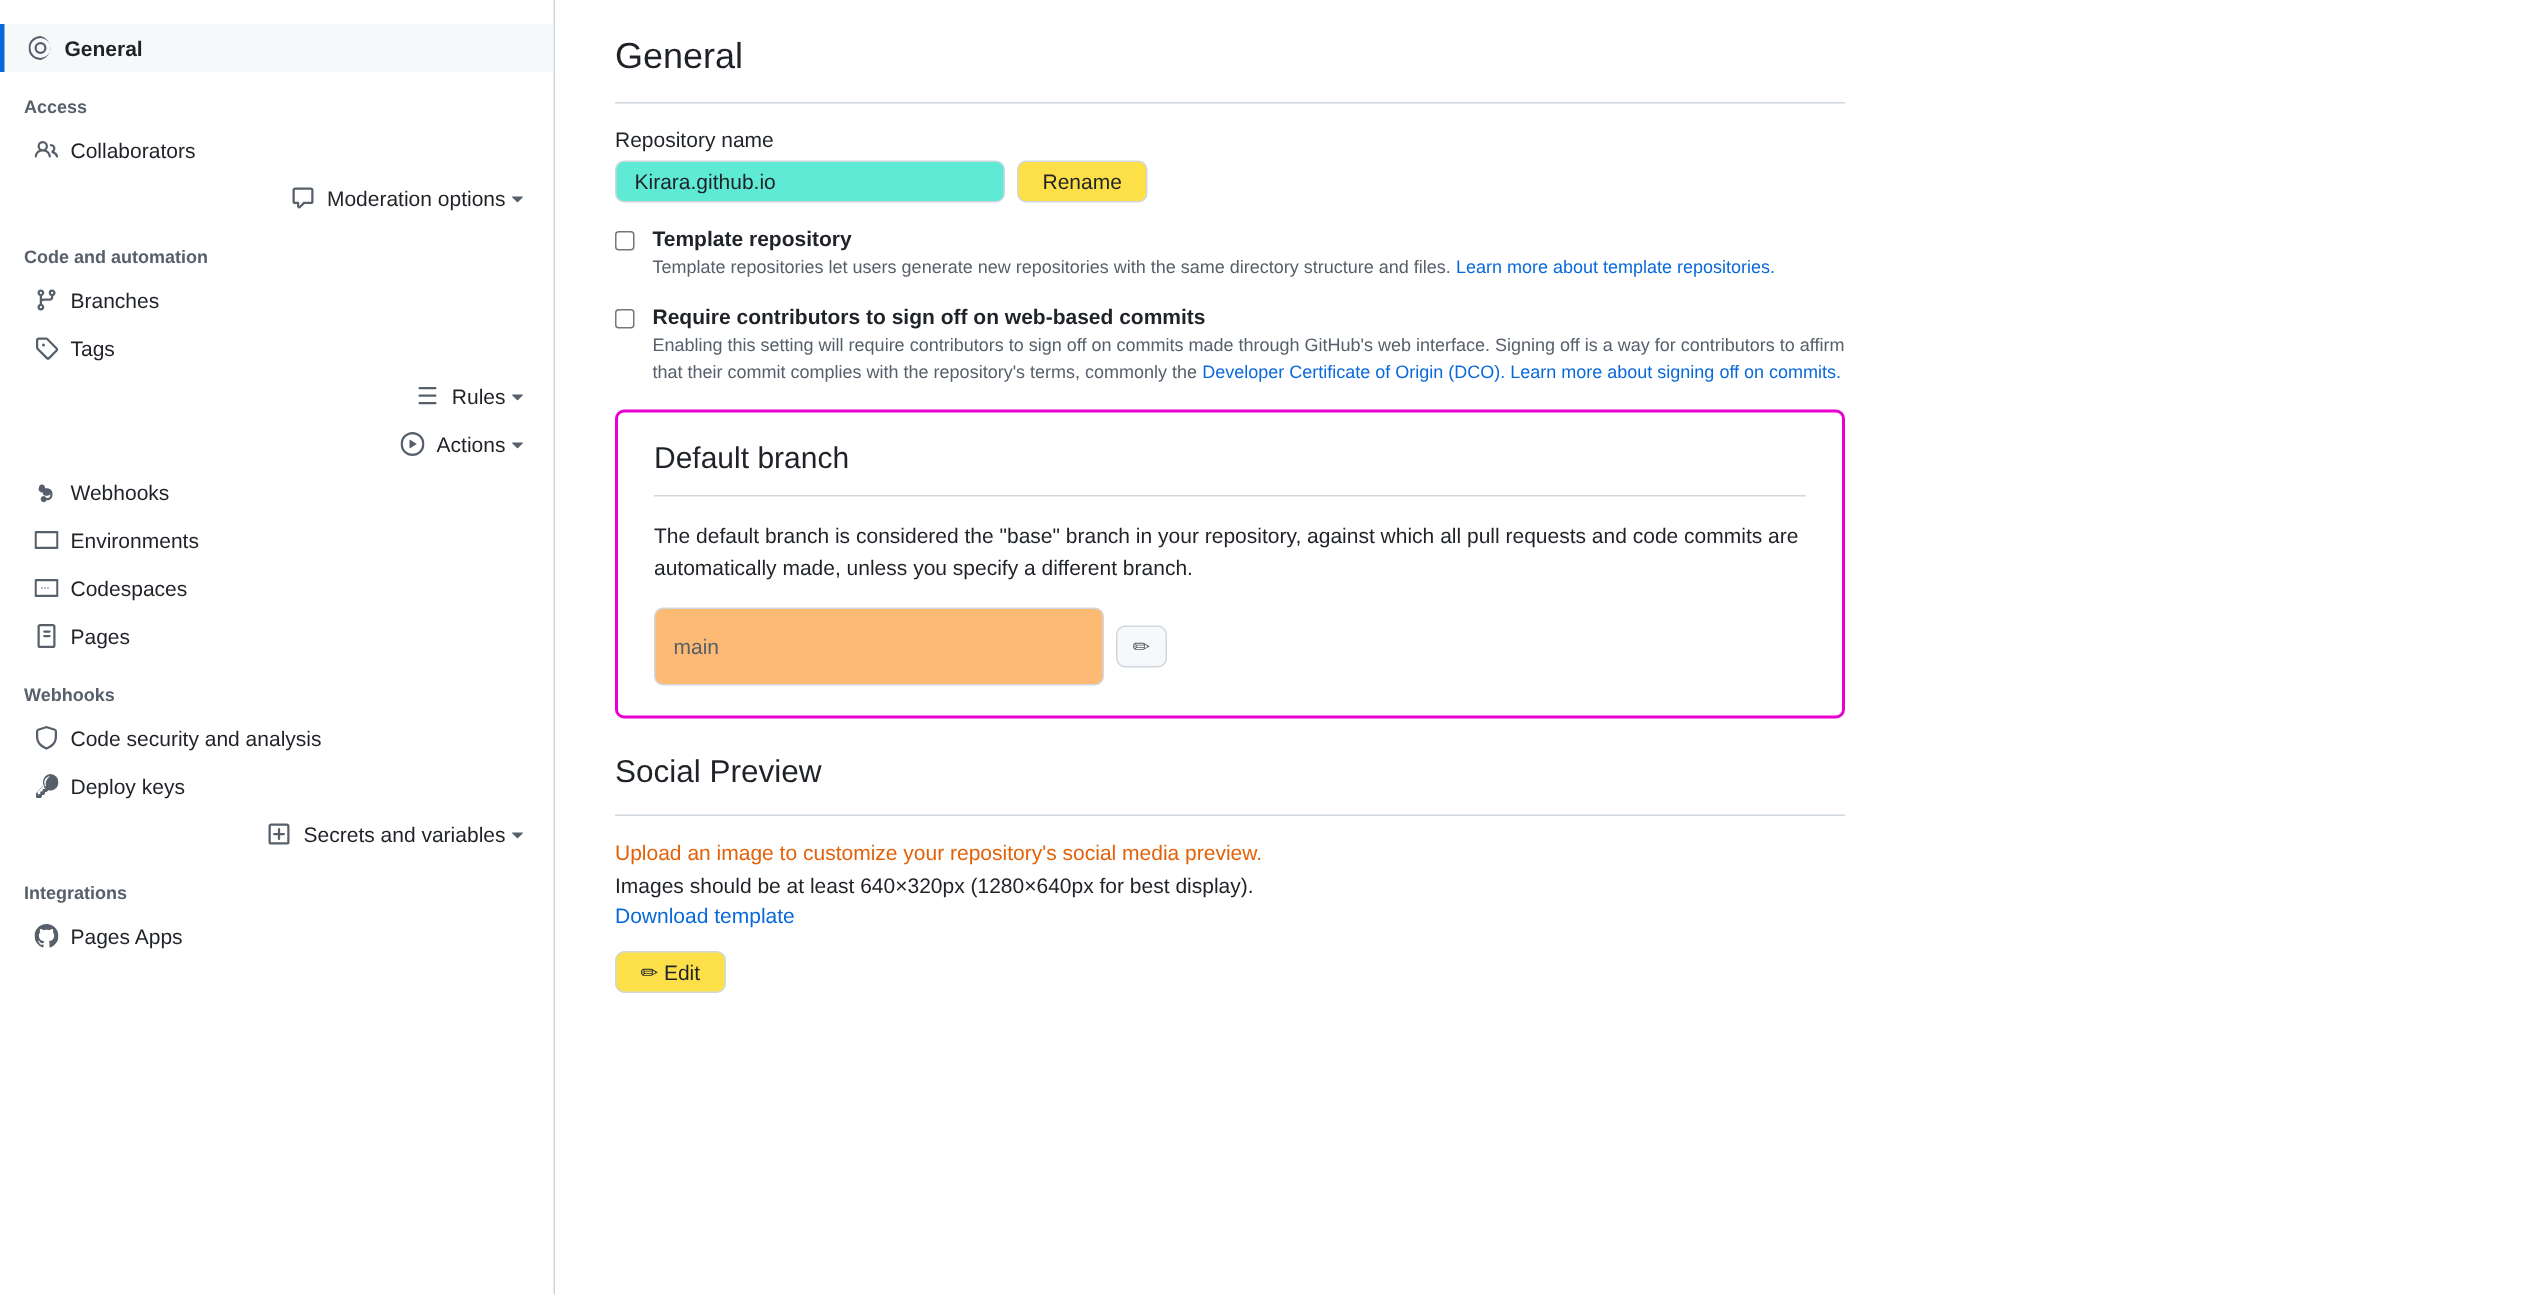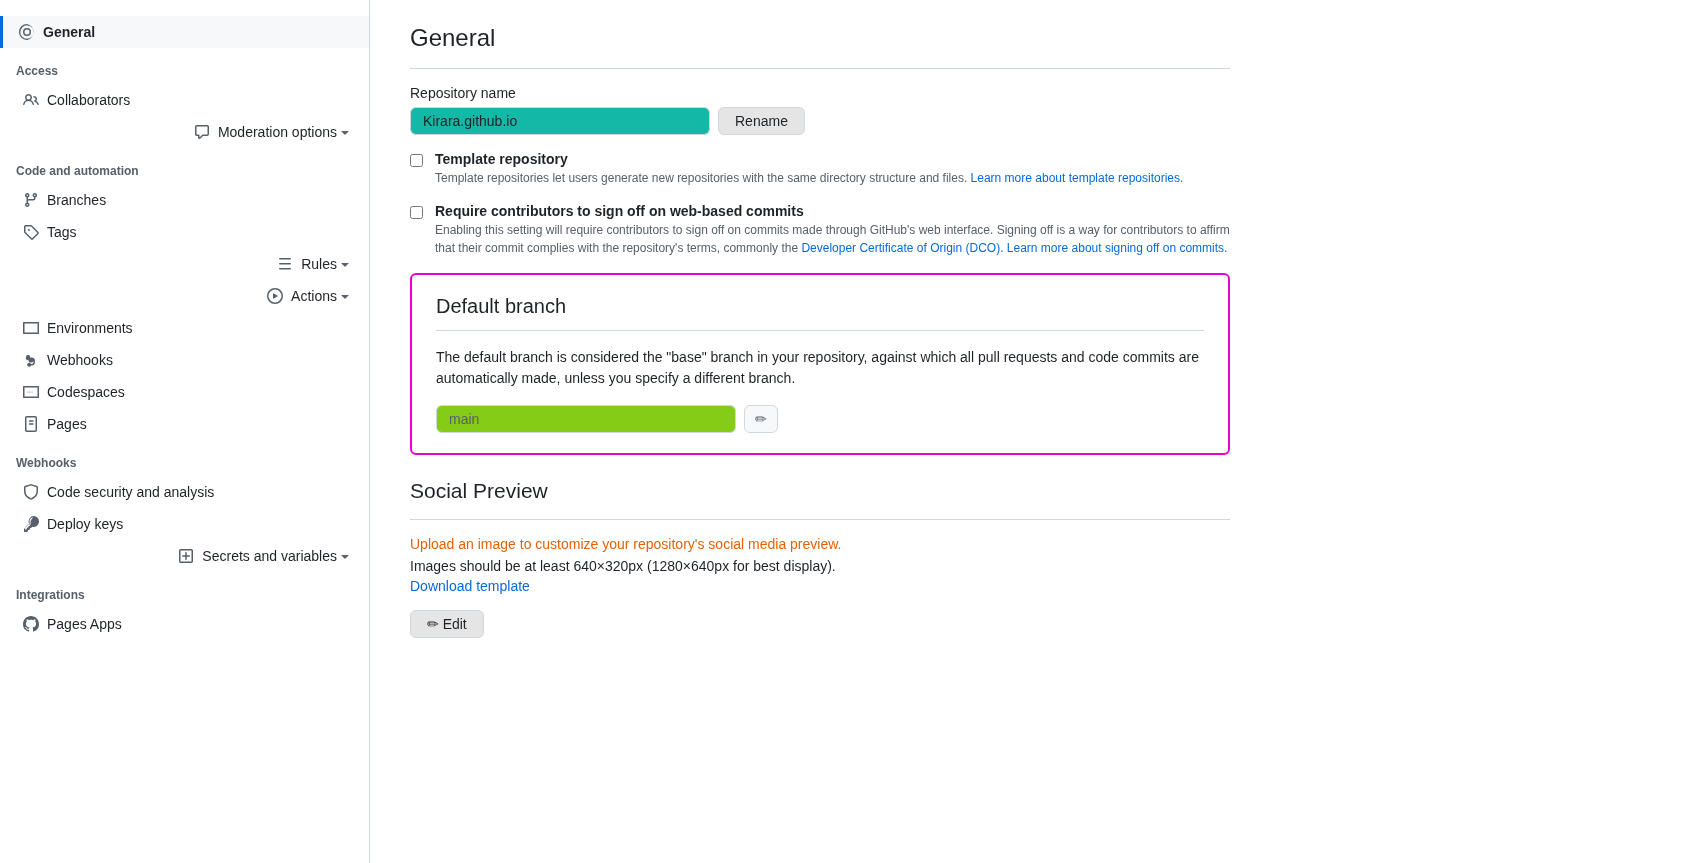--- a/index.html
+++ b/index.html
@@ -104,28 +104,28 @@
       display: flex;
       align-items: center;
       gap: 8px;
     }
     .text-input {
       padding: 5px 12px;
       border: 1px solid #d0d7de;
       border-radius: 6px;
       font-size: 14px;
       color: #1f2328;
-      background: #14b8a6;
-      width: 300px;
+      background: #5eead4;
+      width: 260px;
     }
     .btn {
       padding: 5px 16px;
       border: 1px solid #d0d7de;
       border-radius: 6px;
-      background: #e5e5e5;
+      background: #fde047;
       font-size: 14px;
       cursor: pointer;
       color: #1f2328;
       font-weight: 500;
     }
     .btn-small {
       padding: 5px 10px;
       border: 1px solid #d0d7de;
       border-radius: 6px;
       background: #f6f8fa;
@@ -178,26 +178,26 @@
       color: #1f2328;
       margin-bottom: 16px;
       line-height: 1.5;
     }
     .branch-input-row {
       display: flex;
       align-items: center;
       gap: 8px;
     }
     .branch-input {
-      padding: 5px 12px;
+      padding: 17px 12px;
       border: 1px solid #d0d7de;
       border-radius: 6px;
       font-size: 14px;
       color: #57606a;
-      background: #84cc16;
+      background: #fdba74;
       width: 300px;
     }
     .social-preview-section {
       margin-bottom: 24px;
     }
     .social-upload-text {
       font-size: 14px;
       color: #e36209;
       margin-bottom: 6px;
     }
@@ -289,32 +289,32 @@
     </div>
     <span class="icon">
       <svg width="16" height="16" viewBox="0 0 16 16" fill="#57606a">
           <path d="M4.427 7.427l3.396 3.396a.25.25 0 0 0 .354 0l3.396-3.396A.25.25 0 0 0 11.396 7H4.604a.25.25 0 0 0-.177.427z"></path>
         </svg>
     </span>
   </div>
   <div class="sidebar-item">
     <span class="icon">
       <svg width="16" height="16" viewBox="0 0 16 16" fill="#57606a">
+          <path d="M5.5 7.5A2 2 0 0 1 7.5 5.5h1A2 2 0 0 1 10.5 7.5v1A2 2 0 0 1 8.5 10.5h-1A2 2 0 0 1 5.5 8.5ZM3 5a2 2 0 1 1 3.938.5H8.5a3.5 3.5 0 0 1 3.5 3.5v1a3.5 3.5 0 0 1-3.5 3.5h-.5a2 2 0 1 1 0-1.5h.5A2 2 0 0 0 10.5 10v-1A2 2 0 0 0 8.5 7H6.938A2 2 0 1 1 3 5Z"></path>
+        </svg>
+    </span>
+    <span>Webhooks</span>
+  </div>
+  <div class="sidebar-item">
+    <span class="icon">
+      <svg width="16" height="16" viewBox="0 0 16 16" fill="#57606a">
           <path d="M0 2.75A.75.75 0 0 1 .75 2h14.5a.75.75 0 0 1 .75.75v10.5a.75.75 0 0 1-.75.75H.75a.75.75 0 0 1-.75-.75Zm1.5.75v9h13v-9Z"></path>
         </svg>
     </span>
     <span>Environments</span>
-  </div>
-  <div class="sidebar-item">
-    <span class="icon">
-      <svg width="16" height="16" viewBox="0 0 16 16" fill="#57606a">
-          <path d="M5.5 7.5A2 2 0 0 1 7.5 5.5h1A2 2 0 0 1 10.5 7.5v1A2 2 0 0 1 8.5 10.5h-1A2 2 0 0 1 5.5 8.5ZM3 5a2 2 0 1 1 3.938.5H8.5a3.5 3.5 0 0 1 3.5 3.5v1a3.5 3.5 0 0 1-3.5 3.5h-.5a2 2 0 1 1 0-1.5h.5A2 2 0 0 0 10.5 10v-1A2 2 0 0 0 8.5 7H6.938A2 2 0 1 1 3 5Z"></path>
-        </svg>
-    </span>
-    <span>Webhooks</span>
   </div>
   <div class="sidebar-item">
     <span class="icon">
       <svg width="16" height="16" viewBox="0 0 16 16" fill="#57606a">
           <path d="M0 2.75A.75.75 0 0 1 .75 2h14.5a.75.75 0 0 1 .75.75v10.5a.75.75 0 0 1-.75.75H.75a.75.75 0 0 1-.75-.75Zm1.5.75v9h13v-9ZM5 8.5a.5.5 0 1 0 0-1 .5.5 0 0 0 0 1Zm2 0a.5.5 0 1 0 0-1 .5.5 0 0 0 0 1Zm2 0a.5.5 0 1 0 0-1 .5.5 0 0 0 0 1Z"></path>
         </svg>
     </span>
     <span>Codespaces</span>
   </div>
   <div class="sidebar-item">

